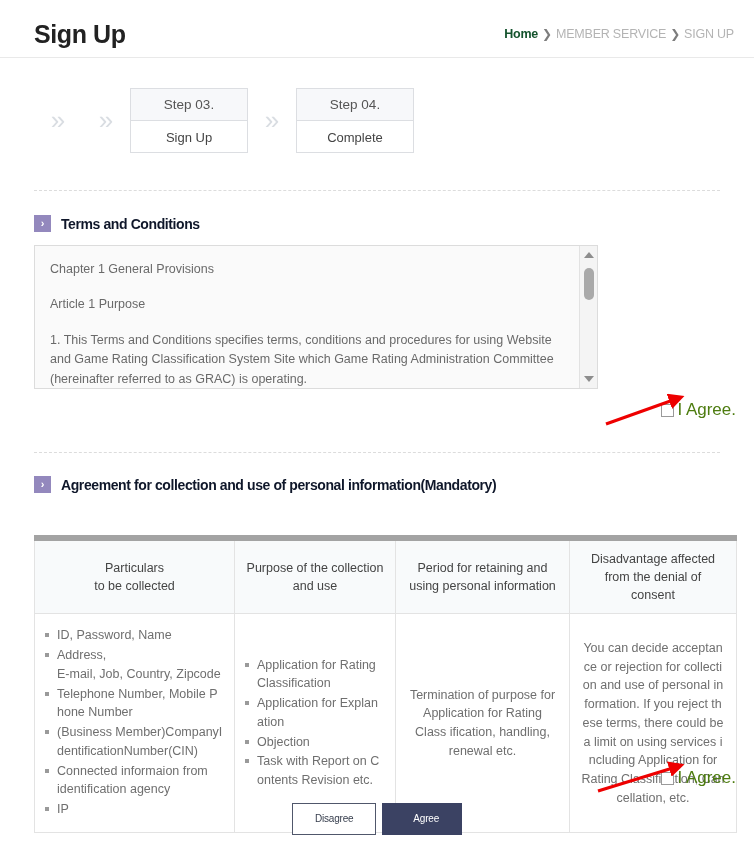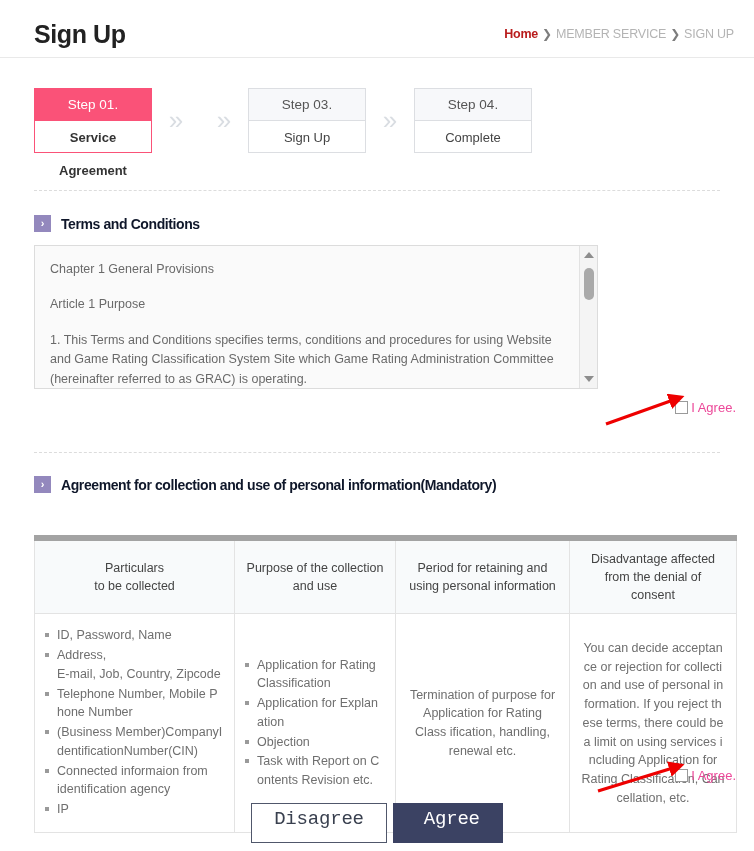--- a/index.html
+++ b/index.html
@@ -21,21 +21,21 @@
   .page-title {
     position: absolute; left: 34px; top: 20px;
     font-size: 25px; font-weight: bold; color: #222;
     letter-spacing: -0.4px;
   }
   .breadcrumb {
     position: absolute; right: 20px; top: 27px;
     font-size: 12.5px; color: #b4b4b4; white-space: nowrap;
     letter-spacing: -0.2px;
   }
-  .breadcrumb .crumb-home { color: #b91c1c; font-weight: bold; }
+  .breadcrumb .crumb-home { color: #14532d; font-weight: bold; }
   .breadcrumb .crumb-sep { color: #7d7d7d; margin: 0 4px; font-size: 12px; }
   .breadcrumb .crumb { color: #b4b4b4; }
 
   
   .steps {
     position: absolute; left: 34px; top: 88px;
     display: flex; align-items: flex-start;
   }
   .step { width: 118px; }
   .step .step-top {
@@ -115,21 +115,21 @@
   .tri.up { border-bottom: 6px solid #8d8d8d; }
   .tri.dn { border-top: 6px solid #8d8d8d; }
   .sbar .thumb {
     position: absolute; left: 4px; top: 22px;
     width: 10px; height: 32px; background: #a9a9a9; border-radius: 6px;
   }
 
   
   .agree-row {
     position: absolute; display: flex; align-items: center;
-    font-size: 13px; color: #ec4899; text-align: center;
+    font-size: 17px; color: #4d7c0f; text-align: center;
   }
   .agree-row .cbx {
     width: 13px; height: 13px; border: 1px solid #9a9a9a;
     background: #fff; margin-right: 3px; display: inline-block;
   }
   .agree1 { right: 18px; top: 400px; }
   .agree2 { right: 18px; top: 768px; }
 
   
   .annot { position: absolute; pointer-events: none; }
@@ -163,45 +163,40 @@
   }
   .col1 { width: 200px; }
   .col2 { width: 161px; margin-top: 48px; }
   .col3 { width: 174px; }
   .col4 { width: 167px; }
   .td-align-top { vertical-align: top !important; }
 
   
   .btnrow { position: absolute; left: 0; top: 803px; width: 754px; text-align: center; }
   .btn {
-    display: inline-block; font-size: 19px; letter-spacing: -0.2px;
-    padding: 0 22px; height: 40px; line-height: 30px; cursor: pointer;
+    display: inline-block; font-size: 10px; letter-spacing: -0.2px;
+    padding: 0 22px; height: 32px; line-height: 30px; cursor: pointer;
     vertical-align: middle;
-    font-family: Liberation Mono, monospace;
   }
   .btn-disagree { background: #fff; border: 1px solid #50576b; color: #39404f; }
   .btn-agree { background: #3b4263; border: 1px solid #3b4263; color: #fff; margin-left: 6px; padding-left: 30px; }
 </style>
 </head>
 <body>
 
 <div class="page">
 
   <div class="pagehead">
     <div class="page-title">Sign Up</div>
     <div class="breadcrumb">
       <span class="crumb-home">Home</span><span class="crumb-sep">❯</span><span class="crumb">MEMBER SERVICE</span><span class="crumb-sep">❯</span><span class="crumb">SIGN UP</span>
     </div>
   </div>
 
   <div class="steps">
-    <div class="step active">
-      <div class="step-top">Step 01.</div>
-      <div class="step-bot">Service Agreement</div>
-    </div>
     <div class="step-arrow">»</div>
     <div class="step-arrow">»</div>
     <div class="step">
       <div class="step-top">Step 03.</div>
       <div class="step-bot">Sign Up</div>
     </div>
     <div class="step-arrow">»</div>
     <div class="step">
       <div class="step-top">Step 04.</div>
       <div class="step-bot">Complete</div>

